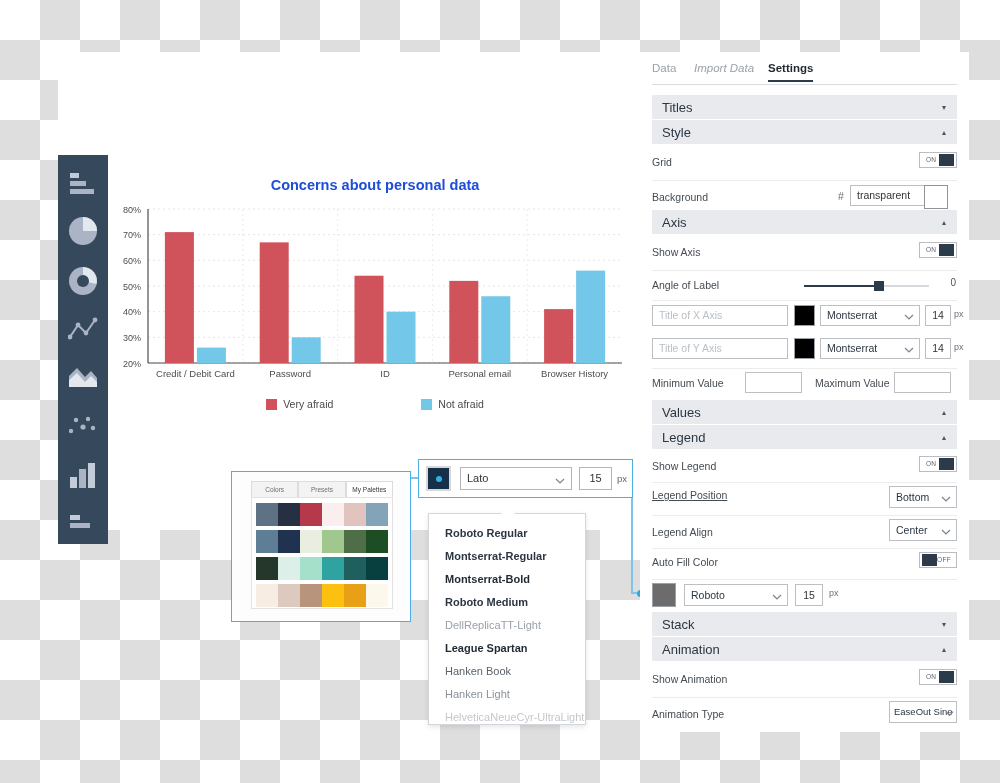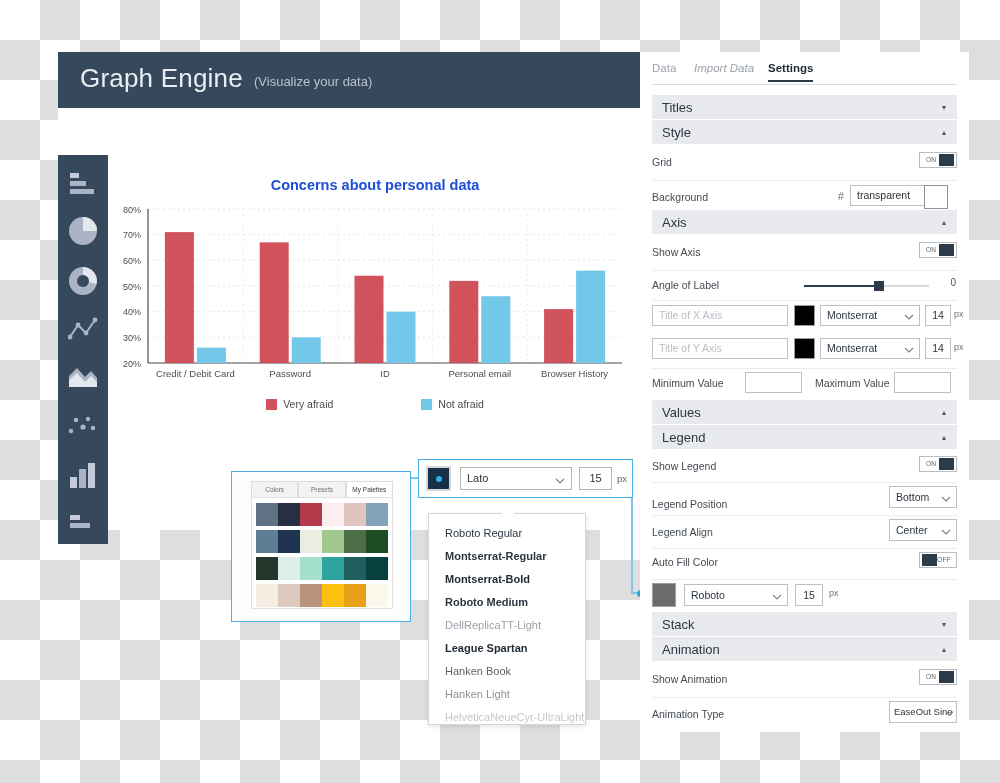--- a/index.html
+++ b/index.html
@@ -201,24 +201,20 @@
     position:absolute;height:2px;background:#d6d9dd;
   }
   #slider-fill{position:absolute;height:2px;background:#2c3b4a;}
   #slider-knob{position:absolute;width:10px;height:10px;background:#2c3b4a;cursor:pointer;}
   #slider-value{position:absolute;font-size:10px;color:#4a5159;}
 </style>
 </head>
 <body>
 
 <div id="app-window">
-  <div id="app-header">
-    <div id="app-title">Graph Engine</div>
-    <div id="app-subtitle">(Visualize your data)</div>
-  </div>
   <div id="logo-bars">
       <i></i>
       <i></i>
       <i></i>
     </div>
 </div>
 
 <div id="tool-rail">
   <div class="rail-item" style="top:4px;">
     <svg width="26" height="22" viewBox="0 0 26 22">
@@ -389,21 +385,21 @@
         </svg>
     </span>
   </div>
   <div id="font-size-box">15</div>
   <div id="font-px">px</div>
 </div>
 
 <div id="font-list">
   <span class="arrow-up-b"></span>
   <span class="arrow-up"></span>
-<div class="font-opt" style="font-weight: normal; color: rgb(43, 54, 66); top: 8px; position: absolute; left: 0px;">Roboto Regular</div>
+<div class="font-opt" style="font-weight: bold; color: rgb(43, 54, 66); top: 8px; position: absolute; left: 0px;">Roboto Regular</div>
     <div class="font-opt" style="font-weight: bold; color: rgb(43, 54, 66); top: 31px; position: absolute; left: 0px;">Montserrat-Regular</div>
     <div class="font-opt" style="font-weight: bold; color: rgb(31, 41, 51); top: 54px; position: absolute; left: 0px;">Montserrat-Bold</div>
     <div class="font-opt" style="font-weight: bold; color: rgb(43, 54, 66); top: 77px; position: absolute; left: 0px;">Roboto Medium</div>
     <div class="font-opt" style="font-weight: normal; color: rgb(154, 161, 169); top: 100px; position: absolute; left: 0px;">DellReplicaTT-Light</div>
     <div class="font-opt" style="font-weight: bold; color: rgb(31, 41, 51); top: 123px; position: absolute; left: 0px;">League Spartan</div>
     <div class="font-opt" style="font-weight: normal; color: rgb(90, 99, 108); top: 146px; position: absolute; left: 0px;">Hanken Book</div>
     <div class="font-opt" style="font-weight: normal; color: rgb(138, 146, 153); top: 169px; position: absolute; left: 0px;">Hanken Light</div>
     <div class="font-opt" style="font-weight: normal; color: rgb(195, 200, 205); top: 192px; position: absolute; left: 0px;">HelveticaNeueCyr-UltraLight</div>
   </div>
 
@@ -516,21 +512,21 @@
   <div class="row" style="top:404px;height:22px;">
     <span class="row-label" style="top:4px;">Show Legend</span>
     <div class="toggle on" style="right:0;top:0;">
       <span class="txt">ON</span>
       <span class="knob"></span>
     </div>
   </div>
   <div class="divider" style="top:430px;"></div>
 
   <div class="row" style="top:434px;height:24px;">
-    <span class="row-label" style="top:12px;">Legend Position</span>
+    <span class="row-label" style="top:3px;text-decoration:underline;">Legend Position</span>
     <div class="selbox" style="right:0;top:0;width:68px;height:22px;line-height:20px;">
       <span>Bottom</span>
       <span class="caret"><svg width="10" height="10" viewBox="0 0 10 10">
             <polyline points="1,3 5,7 9,3" fill="none" stroke="#7d848b" stroke-width="1.2"></polyline>
           </svg></span>
     </div>
   </div>
   <div class="divider" style="top:463px;"></div>
 
   <div class="row" style="top:467px;height:24px;">

